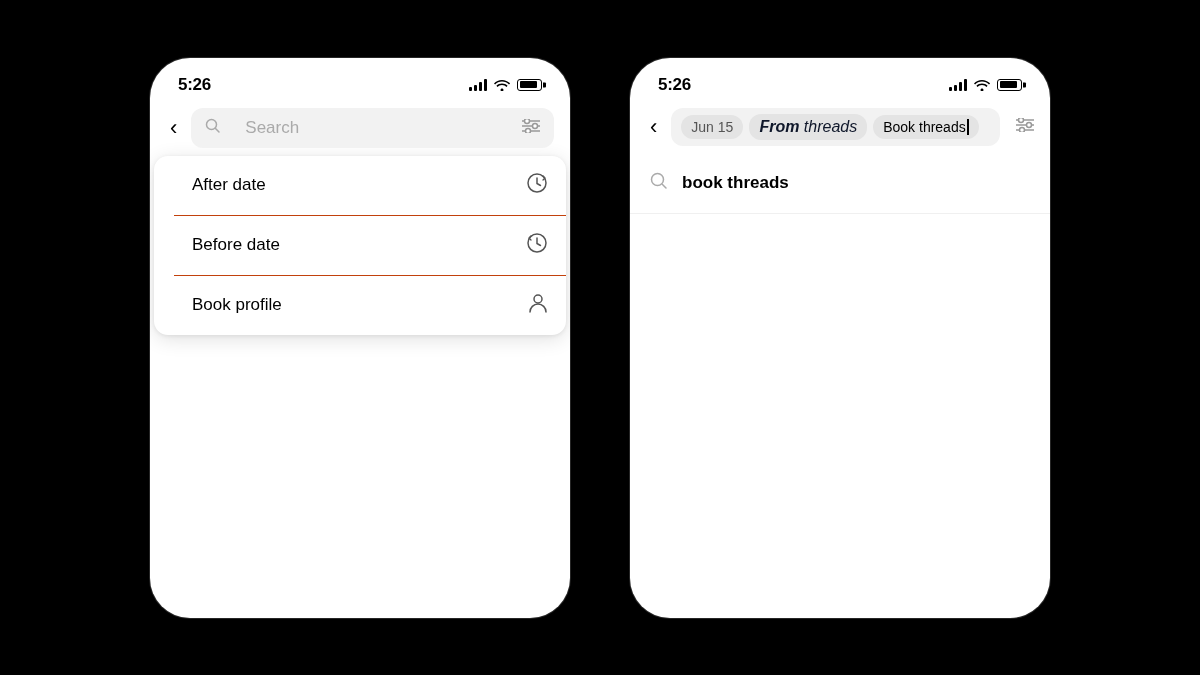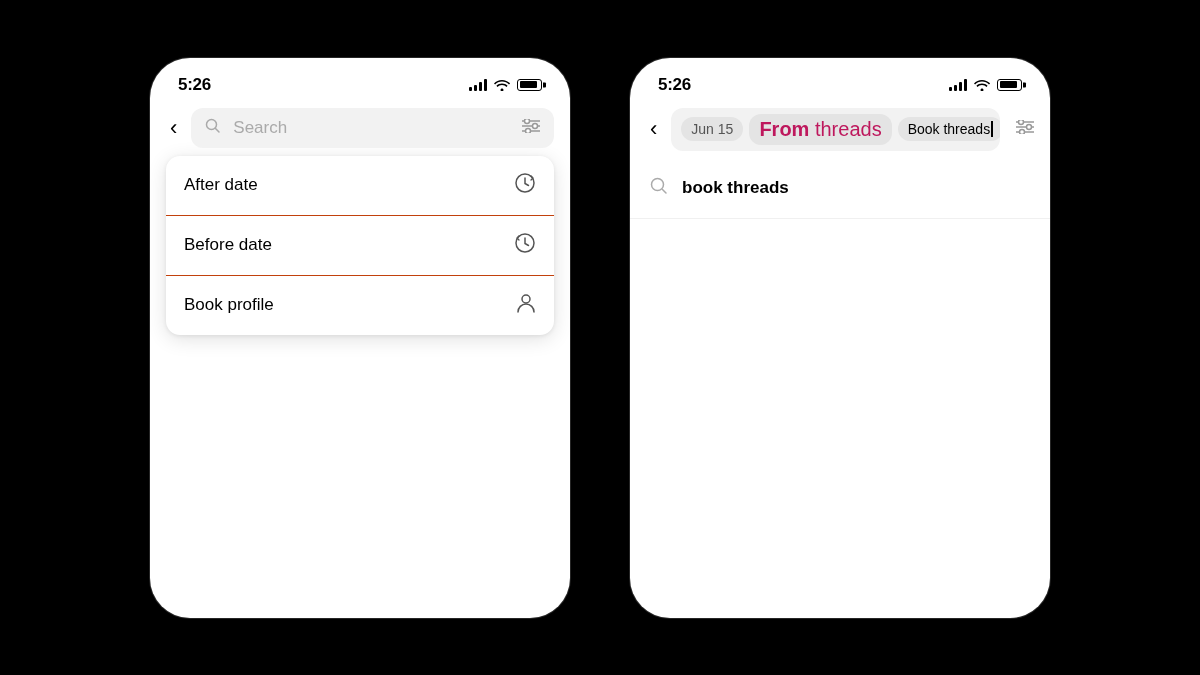--- a/index.html
+++ b/index.html
@@ -112,45 +112,46 @@
       padding: 4px;
     }
 
     .search-bar {
       flex: 1;
       background: #f2f2f2;
       border-radius: 12px;
       display: flex;
       align-items: center;
       padding: 10px 14px;
-      gap: 12px;
+      gap: 24px;
     }
 
     .search-icon-wrap {
       color: #999;
       font-size: 16px;
     }
 
     .search-input-text {
       flex: 1;
       font-size: 17px;
       color: #aaa;
     }
 
     .filter-icon-wrap {
       color: #999;
     }
 
     
     .dropdown {
-      margin: 0 16px;
+      margin: 0 4px;
       background: #fff;
       border-radius: 14px;
       box-shadow: 0 4px 20px rgba(0,0,0,0.12), 0 1px 4px rgba(0,0,0,0.08);
       overflow: hidden;
+      padding-left: 20px;
     }
 
     .dropdown-item {
       display: flex;
       align-items: center;
       justify-content: space-between;
       padding: 16px 18px;
       font-size: 17px;
       color: #000;
       cursor: pointer;
@@ -188,23 +189,24 @@
       padding: 4px 10px;
       font-size: 14px;
       color: #555;
       white-space: nowrap;
     }
 
     .chip-inline-from {
       background: #e4e4e4;
       border-radius: 12px;
       padding: 4px 10px;
-      font-size: 20px;
-      color: #be185d;
+      font-size: 16px;
+      color: #0f172a;
       white-space: nowrap;
+      font-style: italic;
     }
 
     .chip-inline-from .bold {
       font-weight: 700;
     }
 
     .chip-inline-active {
       background: #e4e4e4;
       border-radius: 12px;
       padding: 4px 10px;

